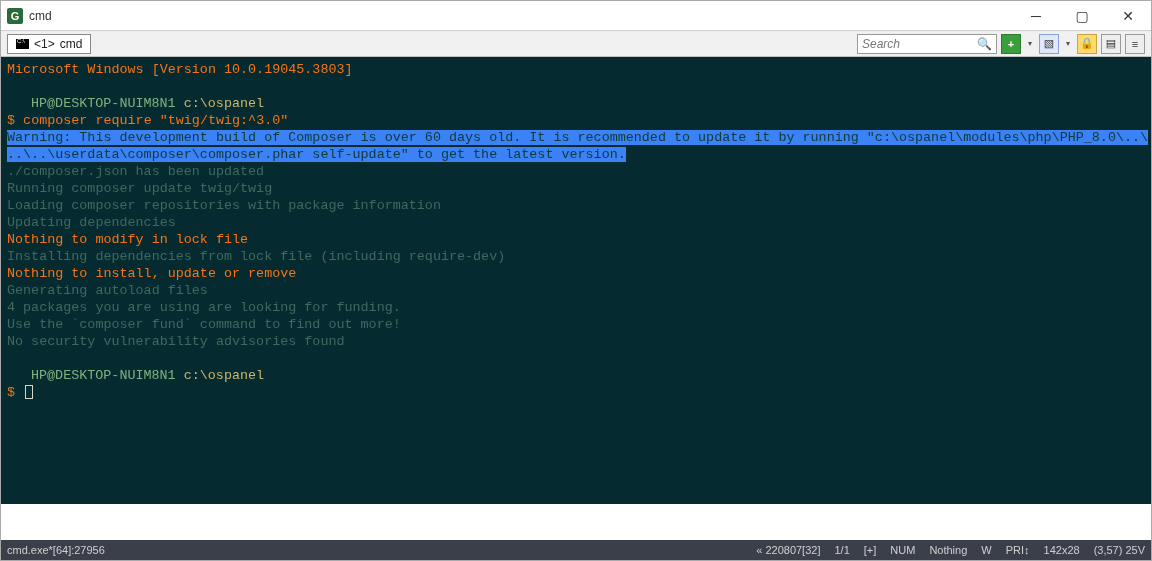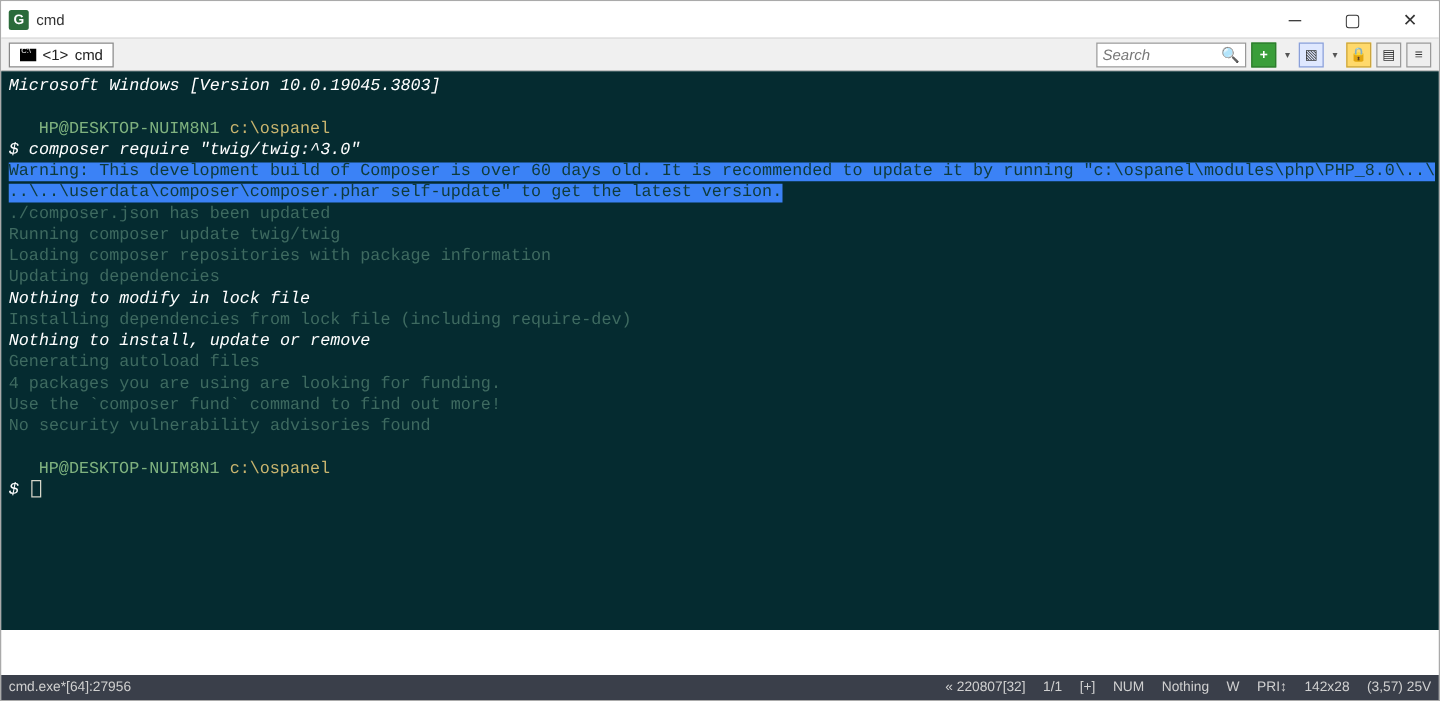--- a/index.html
+++ b/index.html
@@ -9,33 +9,33 @@
   .titlebar .appicon { width:16px; height:16px; background:#2b6b3a; border-radius:2px; display:flex; align-items:center; justify-content:center; color:#fff; font-size:11px; font-weight:bold; margin-right:6px; }
   .titlebar .spacer { flex:1; }
   .winbtn { width:46px; height:30px; display:flex; align-items:center; justify-content:center; font-family:"Segoe UI",Arial,sans-serif; font-size:14px; color:#333; }
   .winbtn.close { color:#333; }
 
   .toolbar { height:26px; background:#f0f0f0; border-bottom:1px solid #c0c0c0; display:flex; align-items:center; padding:0 6px; font-family:"Segoe UI",Arial,sans-serif; font-size:12px; color:#222; gap:4px; }
   .tab { border:1px solid #888; background:#fff; padding:2px 8px; display:flex; align-items:center; gap:5px; }
   .tabicon { width:13px; height:10px; background:#000; display:inline-block; position:relative; }
   .tabicon::after { content:"C:\\"; color:#fff; font-size:6px; position:absolute; top:0; left:1px; line-height:5px; }
   .toolbar .spacer { flex:1; }
-  .search { width:120px; height:20px; border:1px solid #999; background:#fff; display:flex; align-items:center; padding:0 4px; font-style:italic; color:#777; justify-content:space-between; }
+  .search { width:140px; height:20px; border:1px solid #999; background:#fff; display:flex; align-items:center; padding:0 4px; font-style:italic; color:#777; justify-content:space-between; }
   .search .mag { font-style:normal; color:#444; }
   .tbtn { width:20px; height:20px; border:1px solid #9a9a9a; background:#e8e8e8; display:flex; align-items:center; justify-content:center; font-size:11px; color:#333; }
   .tbtn.green { background:#3a9e3a; color:#fff; border-color:#2e7a2e; font-weight:bold; }
   .drop { width:10px; display:flex; align-items:center; justify-content:center; font-size:8px; color:#555; }
   .tbtn.lock { background:#ffd96b; border-color:#caa53f; }
   .tbtn.doc { background:#dfe8ff; border-color:#8aa0d8; }
   .tbtn.split { background:#eee; }
   .tbtn.list { background:#eee; }
 
   .terminal { flex:1; background:#052b30; color:#cfd2c3; padding:4px 6px 0 6px; font-size:13.4px; line-height:17px; white-space:pre; letter-spacing:0; overflow:hidden; }
   .ln { display:block; }
-  .c-white { color:#ffffff;font-style:italic; }
+  .c-white { color:#f97316; }
   .c-prompt { color:#7fb27f;margin-left:24px; }
   .c-path  { color:#c9b56f; }
   .c-dim   { color:#3e6a60;font-family:Liberation Mono, monospace; }
   .hlwarn  { background:#3b82f6; color:#0e3a3a; }
   .cursor  { display:inline-block; width:8px; height:14px; border:1px solid #d6d6c9; margin-left:2px; vertical-align:middle; }
 
   .statusbar { height:20px; background:#3a3f4a; color:#d0d0d0; display:flex; align-items:center; font-family:"Segoe UI",Arial,sans-serif; font-size:11px; padding:0 6px; gap:14px;margin-top:36px; }
   .statusbar .sp { flex:1; }
   .statusbar .seg { white-space:nowrap; }
 </style>

